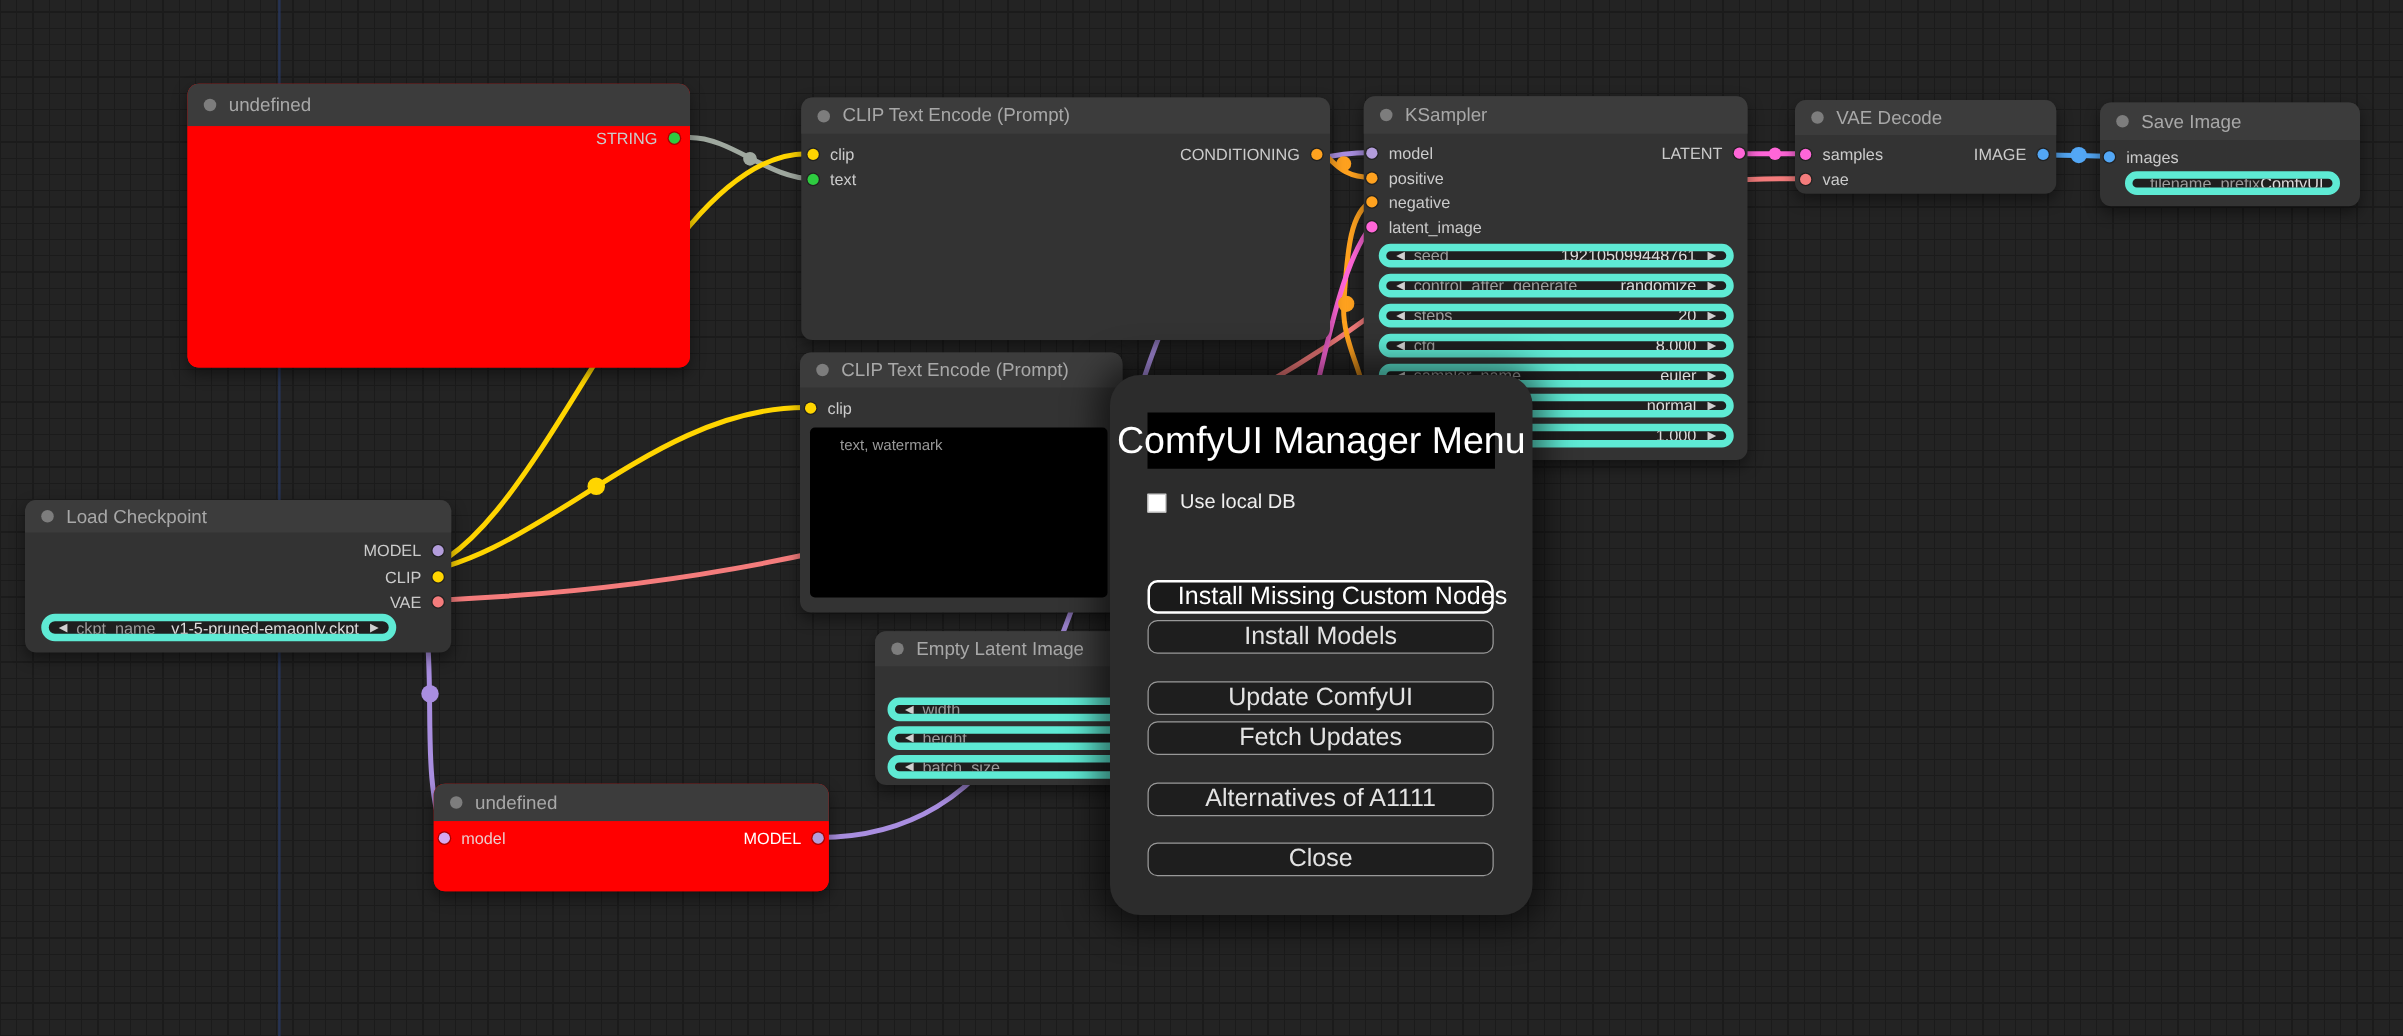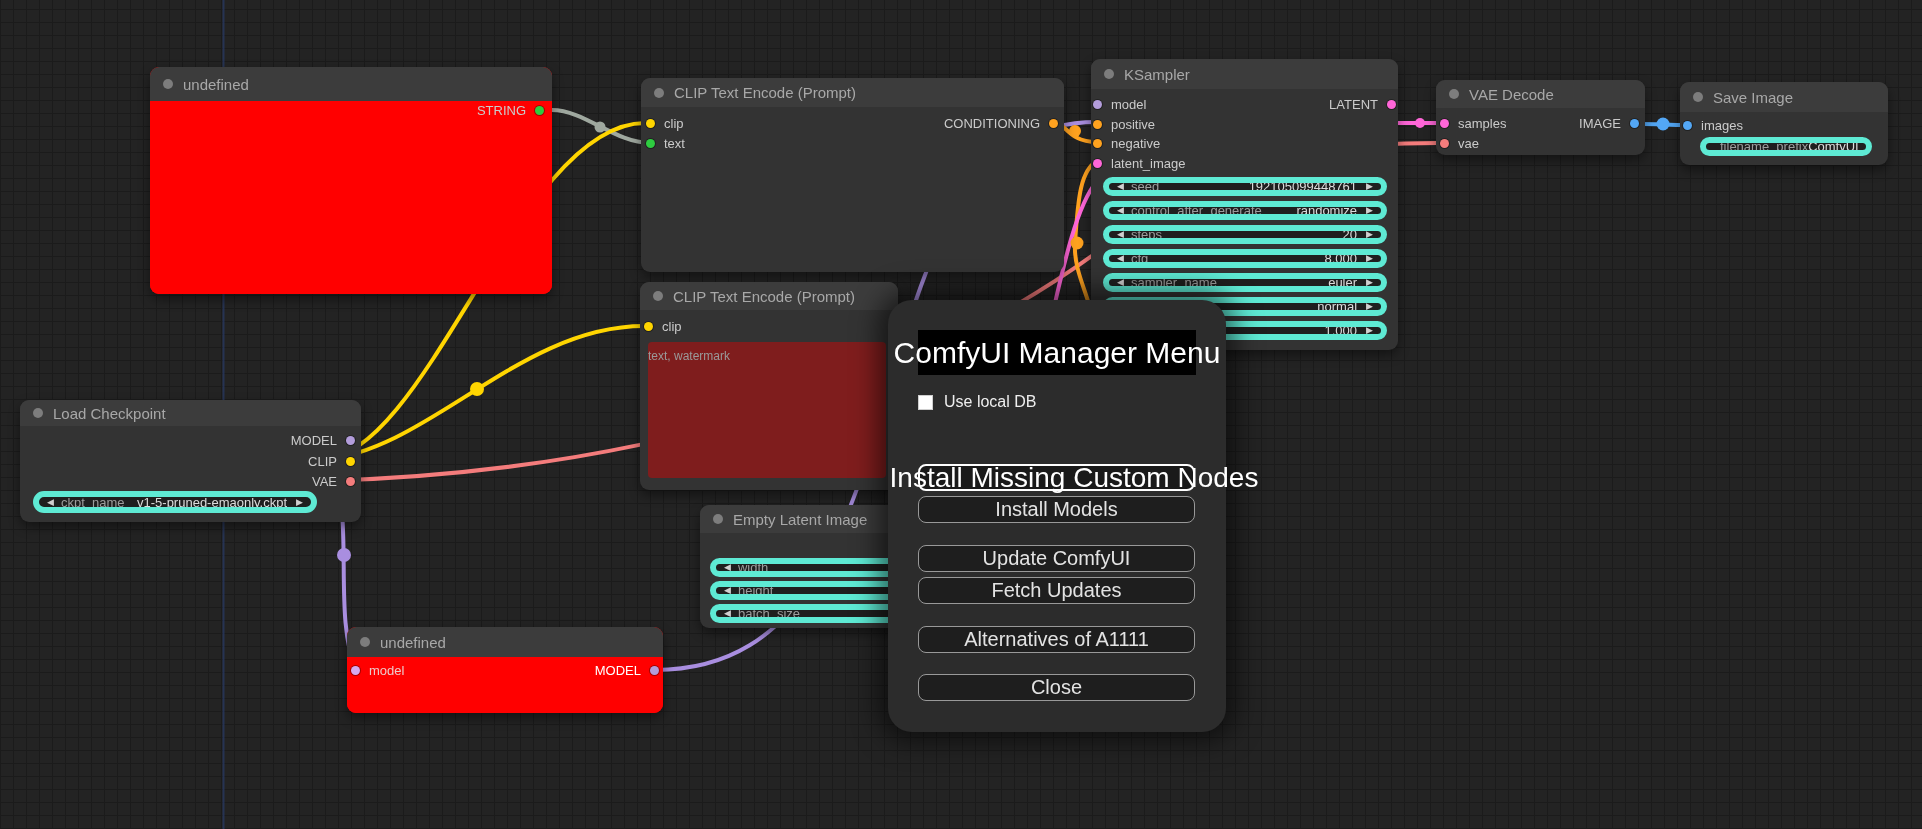--- a/index.html
+++ b/index.html
@@ -24,34 +24,34 @@
   .outlbl{color:#cbcbcb;font-size:13px;margin-right:9px;white-space:nowrap;}
   .c-green{background:#2ecc40;} .c-yellow{background:#ffd500;} .c-orange{background:#ffa21f;}
   .c-purple{background:#b39ddb;} .c-magenta{background:#ff66d8;} .c-salmon{background:#f47c7c;}
   .c-blue{background:#53a7f5;} .c-lav{background:#d5a9f0;}
   .pill{position:absolute;height:19px;border-radius:10px;background:#1f1f1f;
         border:6px solid #5eead4;display:flex;align-items:center;box-sizing:border-box;
         padding:0 8px;overflow:hidden;}
   .arr{color:#cfcfcf;font-size:9px;flex:0 0 auto;line-height:1;}
   .wl{color:#9d9d9d;font-size:13px;margin-left:7px;white-space:nowrap;flex:1 1 auto;text-align:left;}
   .wv{color:#dcdcdc;font-size:13px;margin-right:9px;white-space:nowrap;text-align:right;}
-  .textarea{position:absolute;background:#7f1d1d;border-radius:4px;color:#9a9a9a;
-            font-size:12px;padding:7px 0;box-sizing:border-box;}
+  .textarea{position:absolute;background:#000000;border-radius:4px;color:#9a9a9a;
+            font-size:12px;padding:7px 24px;box-sizing:border-box;}
   
   #manager-modal{position:absolute;left:888px;top:300px;width:338px;height:432px;z-index:5;
      background:#2c2c2c;border-radius:24px;box-shadow:0 0 26px 10px rgba(0,0,0,.55);}
   .mtitle{position:absolute;left:30px;top:30px;width:278px;height:45px;background:#000;
      color:#ffffff;font-size:30px;display:flex;align-items:center;justify-content:center;white-space:nowrap;}
   .mcheckrow{position:absolute;left:30px;top:93px;display:flex;align-items:center;}
   .mcheck{width:15px;height:15px;background:#ffffff;border:1px solid #cfcfcf;box-sizing:border-box;}
   .mchecklbl{color:#efefef;font-size:16px;margin-left:11px;}
   .mbtn{position:absolute;left:30px;width:277px;height:27px;background:#1e1e1e;
      border:1px solid #999999;border-radius:8px;color:#e3e3e3;font-size:20px;
      display:flex;align-items:center;justify-content:center;box-sizing:border-box;white-space:nowrap;}
-  .mbtn.hl{border:2px solid #ffffff;color:#ffffff;font-size:28px;background:#1a1a1a;padding-left:35px;}
+  .mbtn.hl{border:2px solid #ffffff;color:#ffffff;font-size:20px;background:#1a1a1a;padding-left:35px;}
 </style>
 </head>
 <body>
 
 <svg id="wires" width="1922" height="829">
   <line x1="223.5" y1="0" x2="223.5" y2="829" stroke="#27365c" stroke-width="2" opacity="0.85"></line>
   <path d="M 552,110 C 585,110 615,143 650,143" stroke="#9fa89f" stroke-width="4" fill="none"></path>
   <path d="M 323,460 C 430,452 520,123 645,123" stroke="#ffd500" stroke-width="4" fill="none"></path>
   <path d="M 323,460 C 430,450 520,326 644,326" stroke="#ffd500" stroke-width="4" fill="none"></path>
   <path d="M 323,481 C 700,470 950,360 1100,250 C 1250,140 1380,143 1444,143" stroke="#f47c7c" stroke-width="4" fill="none"></path>
@@ -107,21 +107,21 @@
     <span class="tdot"></span>
     <span class="ttext">CLIP Text Encode (Prompt)</span>
   </div>
   <div class="row" style="left:4px;top:34px;">
     <span class="dot c-yellow"></span>
     <span class="inlbl">clip</span>
   </div>
   <div class="textarea" style="left:8px;top:60px;width:238px;height:136px;">text, watermark</div>
 </div>
 
-<div class="node" style="left:1091px;top:59px;width:307px;height:291px;">
+<div class="node" style="left:1091px;top:77px;width:307px;height:291px;">
   <div class="titlebar" style="height:30px;">
     <span class="tdot"></span>
     <span class="ttext">KSampler</span>
   </div>
   <div class="row" style="left:2px;top:35px;">
     <span class="dot c-purple"></span>
     <span class="inlbl">model</span>
   </div>
   <div class="row" style="left:2px;top:55px;">
     <span class="dot c-orange"></span>

